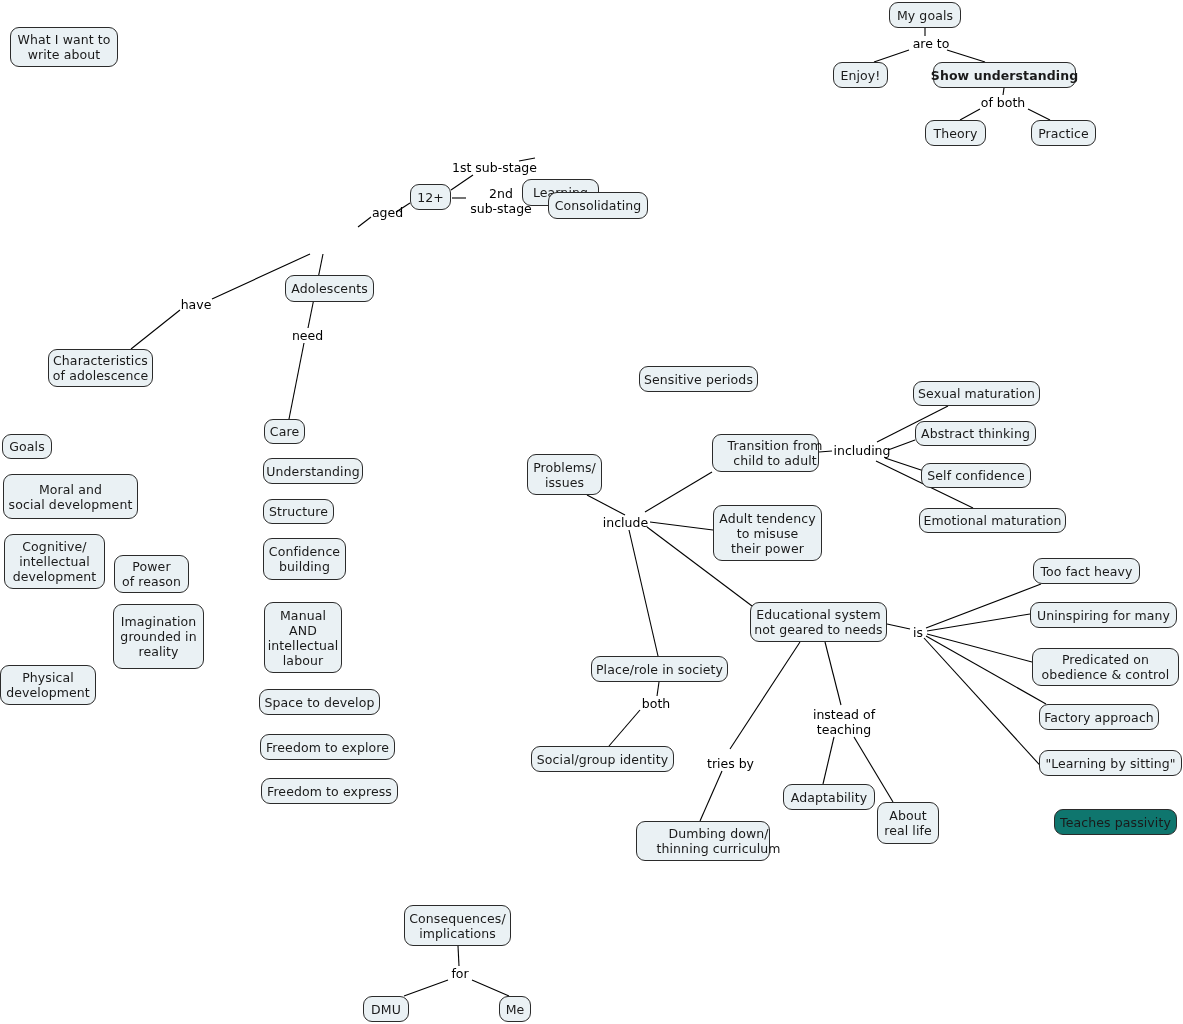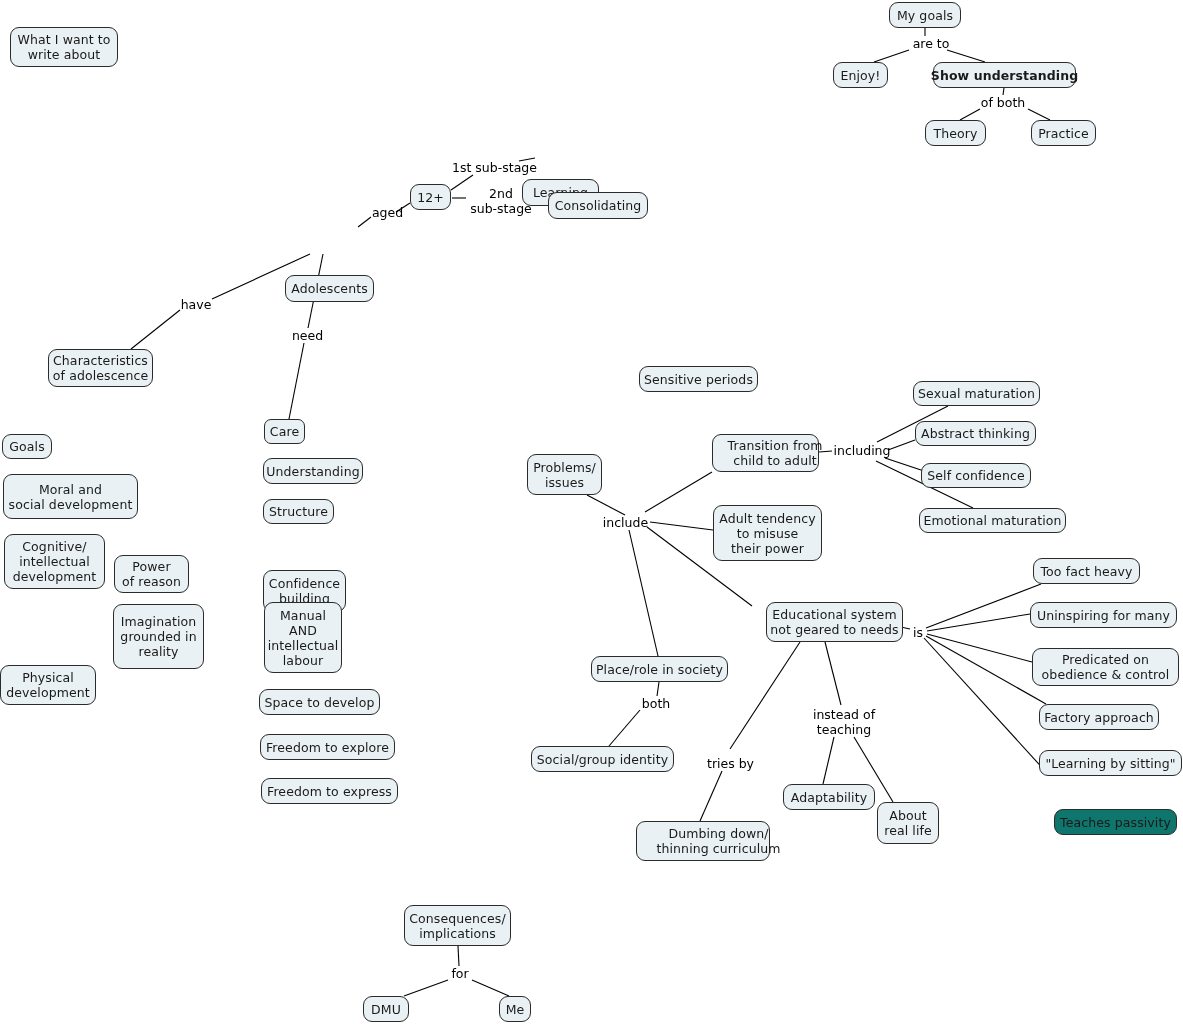--- a/index.html
+++ b/index.html
@@ -124,45 +124,45 @@
       <div class="node" style="left: 4px; top: 534px; width: 101px; height: 55px; background: rgb(234, 241, 244); border-color: rgb(43, 43, 43);">Cognitive/
 intellectual
 development</div>
       <div class="node" style="left: 114px; top: 555px; width: 75px; height: 38px; background: rgb(234, 241, 244); border-color: rgb(43, 43, 43);">Power
 of reason</div>
       <div class="node" style="left: 113px; top: 604px; width: 91px; height: 65px; background: rgb(234, 241, 244); border-color: rgb(43, 43, 43);">Imagination
 grounded in
 reality</div>
       <div class="node" style="left: 0px; top: 665px; width: 96px; height: 40px; background: rgb(234, 241, 244); border-color: rgb(43, 43, 43);">Physical
 development</div>
-      <div class="node" style="left: 264px; top: 419px; width: 41px; height: 25px; background: rgb(234, 241, 244); border-color: rgb(43, 43, 43); border-radius: 7px;">Care</div>
+      <div class="node" style="left: 264px; top: 419px; width: 41px; height: 25px; background: rgb(234, 241, 244); border-color: rgb(43, 43, 43);">Care</div>
       <div class="node" style="left: 263px; top: 458px; width: 100px; height: 26px; background: rgb(234, 241, 244); border-color: rgb(43, 43, 43);">Understanding</div>
       <div class="node" style="left: 263px; top: 499px; width: 71px; height: 25px; background: rgb(234, 241, 244); border-color: rgb(43, 43, 43);">Structure</div>
-      <div class="node" style="left: 263px; top: 538px; width: 83px; height: 42px; background: rgb(234, 241, 244); border-color: rgb(43, 43, 43); margin-top: 32px;">Confidence
+      <div class="node" style="left: 263px; top: 538px; width: 83px; height: 42px; background: rgb(234, 241, 244); border-color: rgb(43, 43, 43);">Confidence
 building</div>
       <div class="node" style="left: 264px; top: 602px; width: 78px; height: 71px; background: rgb(234, 241, 244); border-color: rgb(43, 43, 43);">Manual
 AND
 intellectual
 labour</div>
       <div class="node" style="left: 259px; top: 689px; width: 121px; height: 26px; background: rgb(234, 241, 244); border-color: rgb(43, 43, 43);">Space to develop</div>
       <div class="node" style="left: 260px; top: 734px; width: 135px; height: 26px; background: rgb(234, 241, 244); border-color: rgb(43, 43, 43);">Freedom to explore</div>
       <div class="node" style="left: 261px; top: 778px; width: 137px; height: 26px; background: rgb(234, 241, 244); border-color: rgb(43, 43, 43);">Freedom to express</div>
       <div class="node" style="left: 639px; top: 366px; width: 119px; height: 26px; background: rgb(234, 241, 244); border-color: rgb(43, 43, 43);">Sensitive periods</div>
       <div class="node" style="left: 527px; top: 454px; width: 75px; height: 41px; background: rgb(234, 241, 244); border-color: rgb(43, 43, 43);">Problems/
 issues</div>
       <div class="node" style="left: 712px; top: 434px; width: 107px; height: 38px; background: rgb(234, 241, 244); border-color: rgb(43, 43, 43); padding-left: 28px;">Transition from
 child to adult</div>
       <div class="node" style="left: 913px; top: 381px; width: 127px; height: 25px; background: rgb(234, 241, 244); border-color: rgb(43, 43, 43);">Sexual maturation</div>
       <div class="node" style="left: 915px; top: 421px; width: 121px; height: 25px; background: rgb(234, 241, 244); border-color: rgb(43, 43, 43);">Abstract thinking</div>
       <div class="node" style="left: 921px; top: 463px; width: 110px; height: 25px; background: rgb(234, 241, 244); border-color: rgb(43, 43, 43);">Self confidence</div>
       <div class="node" style="left: 919px; top: 508px; width: 147px; height: 25px; background: rgb(234, 241, 244); border-color: rgb(43, 43, 43);">Emotional maturation</div>
       <div class="node" style="left: 713px; top: 505px; width: 109px; height: 56px; background: rgb(234, 241, 244); border-color: rgb(43, 43, 43);">Adult tendency
 to misuse
 their power</div>
-      <div class="node" style="left: 750px; top: 602px; width: 137px; height: 40px; background: rgb(234, 241, 244); border-color: rgb(43, 43, 43); margin-left: 16px;">Educational system
+      <div class="node" style="left: 750px; top: 602px; width: 137px; height: 40px; background: rgb(234, 241, 244); border-color: rgb(43, 43, 43);">Educational system
 not geared to needs</div>
       <div class="node" style="left: 1033px; top: 558px; width: 107px; height: 26px; background: rgb(234, 241, 244); border-color: rgb(43, 43, 43);">Too fact heavy</div>
       <div class="node" style="left: 1030px; top: 602px; width: 147px; height: 26px; background: rgb(234, 241, 244); border-color: rgb(43, 43, 43);">Uninspiring for many</div>
       <div class="node" style="left: 1032px; top: 648px; width: 147px; height: 38px; background: rgb(234, 241, 244); border-color: rgb(43, 43, 43);">Predicated on
 obedience &amp; control</div>
       <div class="node" style="left: 1039px; top: 704px; width: 120px; height: 26px; background: rgb(234, 241, 244); border-color: rgb(43, 43, 43);">Factory approach</div>
       <div class="node" style="left: 1039px; top: 750px; width: 143px; height: 26px; background: rgb(234, 241, 244); border-color: rgb(43, 43, 43);">"Learning by sitting"</div>
       <div class="node" style="left: 1054px; top: 809px; width: 123px; height: 26px; background: #0f766e; border-color: rgb(43, 43, 43);">Teaches passivity</div>
       <div class="node" style="left: 591px; top: 656px; width: 137px; height: 26px; background: rgb(234, 241, 244); border-color: rgb(43, 43, 43);">Place/role in society</div>
       <div class="node" style="left: 531px; top: 746px; width: 143px; height: 26px; background: rgb(234, 241, 244); border-color: rgb(43, 43, 43);">Social/group identity</div>

